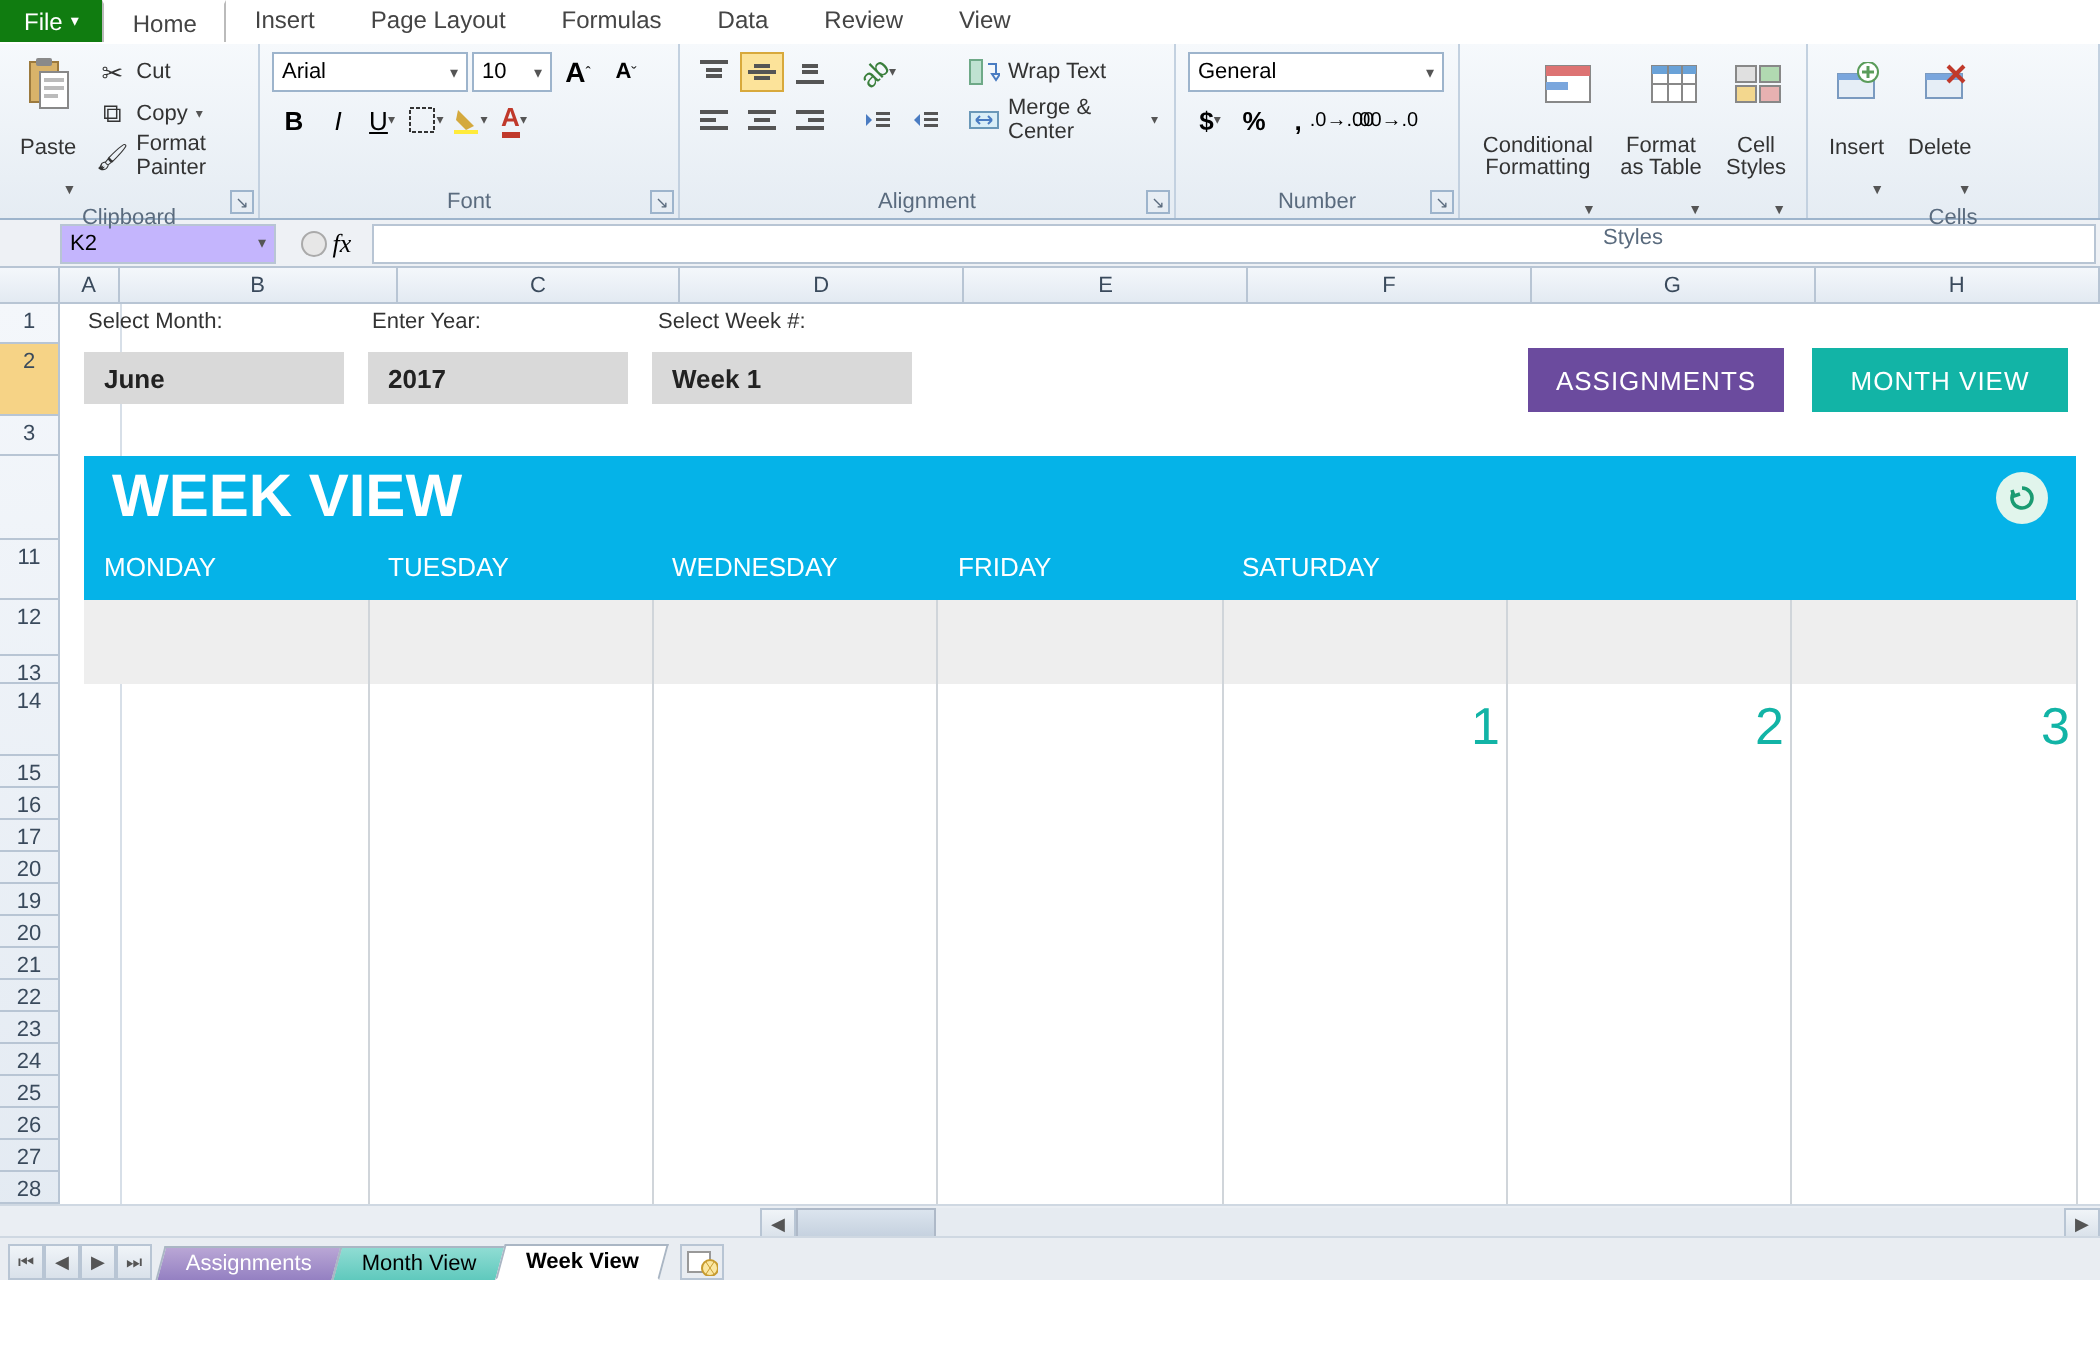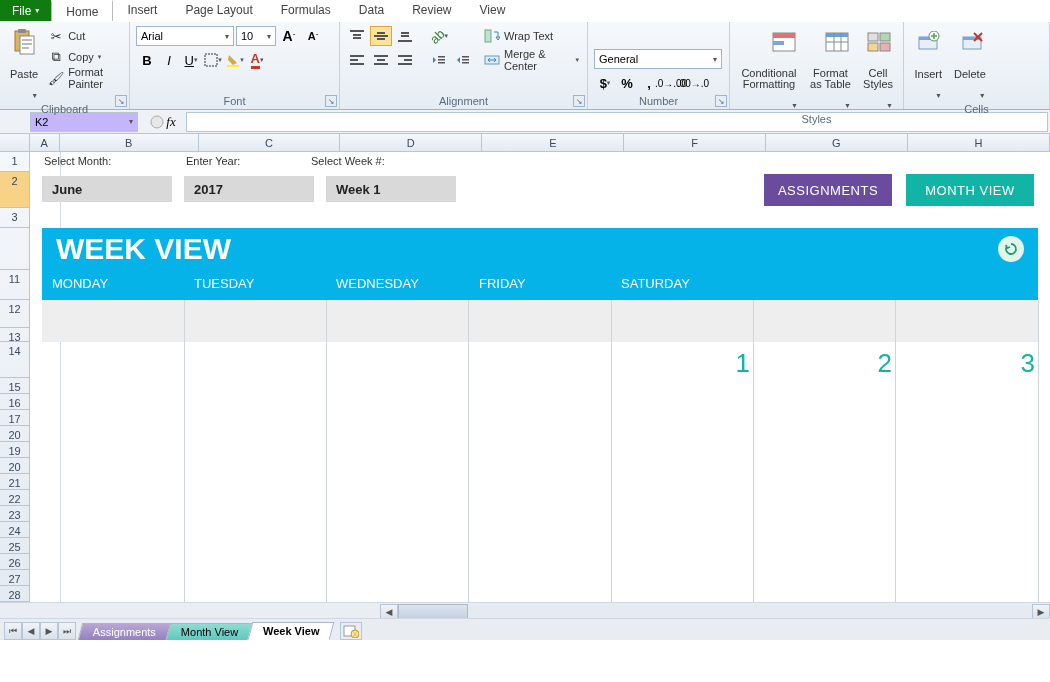--- a/index.html
+++ b/index.html
@@ -279,21 +279,21 @@
             <span>Merge &amp; Center</span>
             <span class="tri">▾</span>
           </div>
       </div>
     </div>
     <div class="group-label">Alignment</div>
     <div class="dlauncher">↘</div>
   </div>
 
   <div class="group" style="width:142px">
-    <div class="group-body" style="flex-direction:column;gap:4px;justify-content:flex-end;">
+    <div class="group-body" style="flex-direction:column;gap:4px;">
       <div class="sel" style="width:128px">General</div>
       <div style="display:flex;gap:0">
         <div class="iconbtn">
             <b>$</b>
             <span class="tri">▾</span>
           </div>
         <div class="iconbtn">
             <b>%</b>
           </div>
         <div class="iconbtn">
@@ -432,21 +432,21 @@
       <div class="rownum" style="height:16px">28</div>
       <div class="rownum" style="height:16px">29</div>
     </div>
     <div class="cells">
 
       <div class="cellgrid-line gridv" style="left:30px"></div>
 
       <div class="overlay">
         <div class="lbl" style="left:14px;top:3px">Select Month:</div>
         <div class="lbl" style="left:156px;top:3px">Enter Year:</div>
-        <div class="lbl" style="left:281px;top:3px">Select Week #:</div>
+        <div class="lbl" style="left:299px;top:3px">Select Week #:</div>
 
         <div class="pillbox" style="left:12px;top:24px;width:130px">June</div>
         <div class="pillbox" style="left:154px;top:24px;width:130px">2017</div>
         <div class="pillbox" style="left:296px;top:24px;width:130px">Week 1</div>
 
         <div class="bigBtnA purple" style="left:734px;top:22px;width:128px">ASSIGNMENTS</div>
         <div class="bigBtnA teal" style="left:876px;top:22px;width:128px">MONTH VIEW</div>
 
         <div class="weekbar" style="left:12px;top:76px;width:996px;height:42px">
           <span>WEEK VIEW</span>

